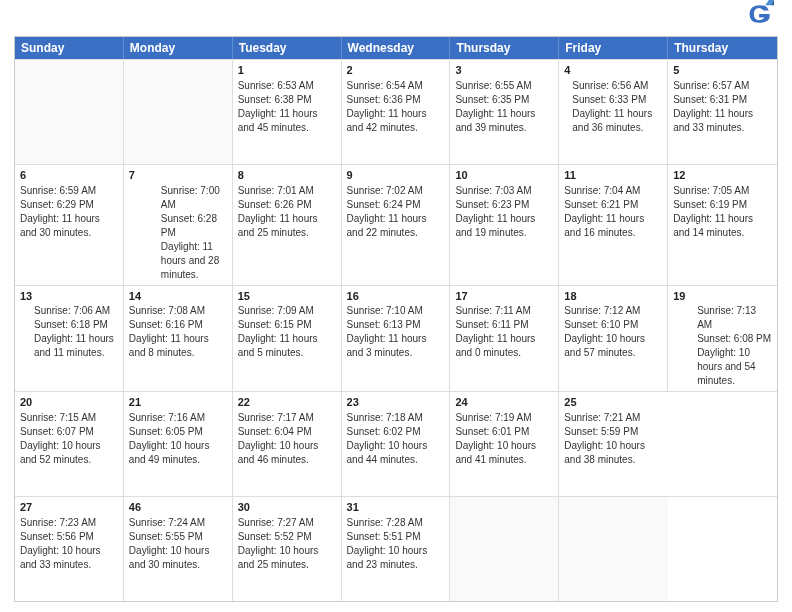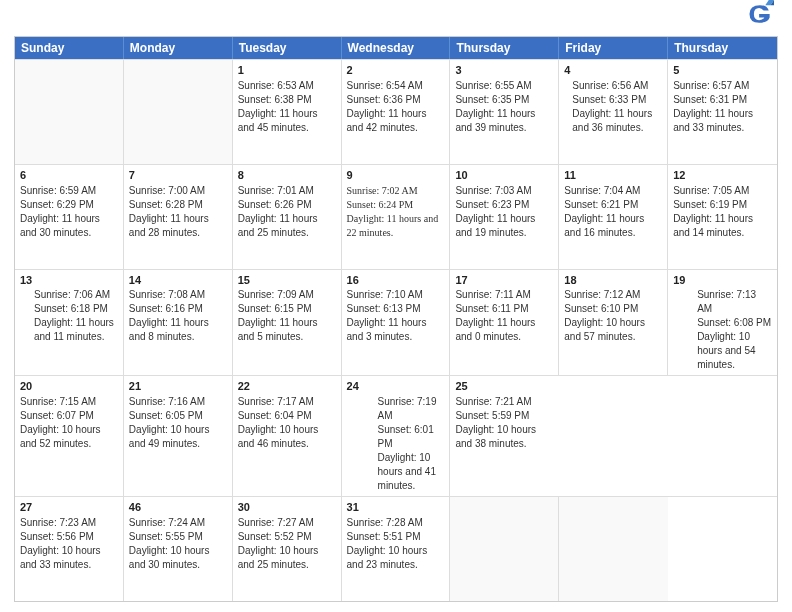--- a/index.html
+++ b/index.html
@@ -180,33 +180,33 @@
         </div>
         <div class="cal-row">
           <div class="cal-cell">
             <span class="day-num">6</span>
             <div class="cell-text" style="white-space: pre-line;">Sunrise: 6:59 AM
 Sunset: 6:29 PM
 Daylight: 11 hours and 30 minutes.</div>
           </div>
           <div class="cal-cell">
             <span class="day-num">7</span>
-            <div class="cell-text" style="white-space: pre-line;">Sunrise: 7:00 AM
+            <div class="cell-text" style="white-space: pre-line; margin-left: 32px;">Sunrise: 7:00 AM
 Sunset: 6:28 PM
 Daylight: 11 hours and 28 minutes.</div>
           </div>
           <div class="cal-cell">
             <span class="day-num">8</span>
             <div class="cell-text" style="white-space: pre-line;">Sunrise: 7:01 AM
 Sunset: 6:26 PM
 Daylight: 11 hours and 25 minutes.</div>
           </div>
           <div class="cal-cell">
             <span class="day-num">9</span>
-            <div class="cell-text" style="white-space: pre-line; font-family: Liberation Serif, serif;">Sunrise: 7:02 AM
+            <div class="cell-text" style="white-space: pre-line;">Sunrise: 7:02 AM
 Sunset: 6:24 PM
 Daylight: 11 hours and 22 minutes.</div>
           </div>
           <div class="cal-cell">
             <span class="day-num">10</span>
             <div class="cell-text" style="white-space: pre-line;">Sunrise: 7:03 AM
 Sunset: 6:23 PM
 Daylight: 11 hours and 19 minutes.</div>
           </div>
           <div class="cal-cell">
@@ -279,22 +279,28 @@
 Sunset: 6:05 PM
 Daylight: 10 hours and 49 minutes.</div>
           </div>
           <div class="cal-cell">
             <span class="day-num">22</span>
             <div class="cell-text" style="white-space: pre-line;">Sunrise: 7:17 AM
 Sunset: 6:04 PM
 Daylight: 10 hours and 46 minutes.</div>
           </div>
           <div class="cal-cell">
+            <span class="day-num">23</span>
+            <div class="cell-text" style="white-space: pre-line;">Sunrise: 7:18 AM
+Sunset: 6:02 PM
+Daylight: 10 hours and 44 minutes.</div>
+          </div>
+          <div class="cal-cell">
             <span class="day-num">24</span>
-            <div class="cell-text" style="white-space: pre-line; margin-left: 31px;">Sunrise: 7:19 AM
+            <div class="cell-text" style="white-space: pre-line;">Sunrise: 7:19 AM
 Sunset: 6:01 PM
 Daylight: 10 hours and 41 minutes.</div>
           </div>
           <div class="cal-cell">
             <span class="day-num">25</span>
             <div class="cell-text" style="white-space: pre-line;">Sunrise: 7:21 AM
 Sunset: 5:59 PM
 Daylight: 10 hours and 38 minutes.</div>
           </div>
         </div>

